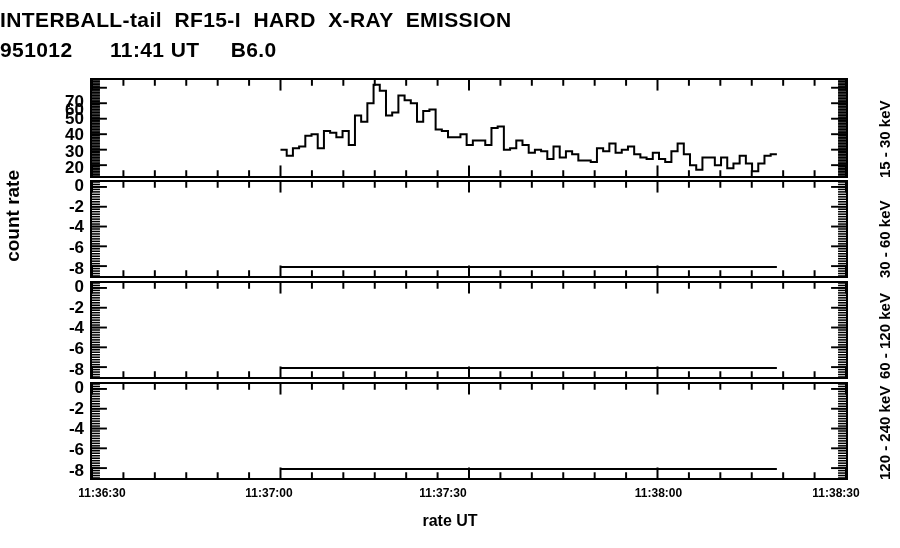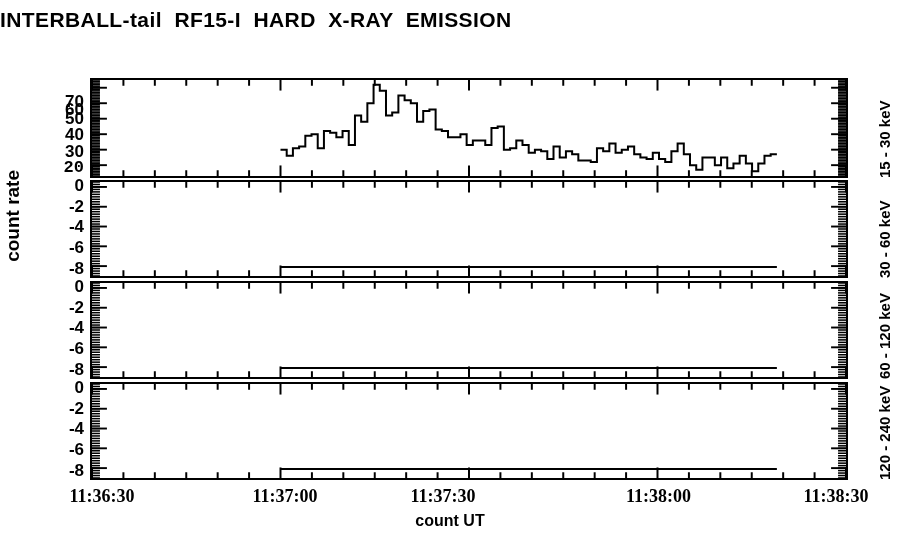--- a/index.html
+++ b/index.html
@@ -27,35 +27,36 @@
   .ylabels{position:absolute;text-align:right;width:60px;}
   .ylabels span{display:block;position:absolute;right:0;font-size:17px;font-weight:bold;
                 line-height:1;transform:translateY(-50%);white-space:nowrap;}
 
   
   .bandlabel{position:absolute;font-size:15px;font-weight:bold;white-space:nowrap;
              transform-origin:left top;transform:rotate(-90deg);}
 
   
   #xlabels{position:absolute;top:486px;left:0;width:900px;height:22px;}
-  #xlabels span{position:absolute;font-size:18px;font-weight:bold;white-space:nowrap;
-                transform:translateX(-50%);font-family:Liberation Serif, serif;}
+  #xlabels span{position:absolute;font-size:12px;font-weight:bold;white-space:nowrap;
+                transform:translateX(-50%);}
   #xaxis-title{position:absolute;top:512px;left:0;width:900px;text-align:center;
                font-size:16px;font-weight:bold;}
 
   
   #yaxis-title{position:absolute;left:2px;top:170px;font-size:19px;font-weight:bold;
                transform-origin:left top;transform:rotate(-90deg) translateX(-100%);
                white-space:nowrap;}
 </style>
 </head>
 <body>
 
 <div id="title-block">
   <div id="title-line1">INTERBALL-tail  RF15-I  HARD  X-RAY  EMISSION</div>
+  <div id="title-line2">951012      11:41 UT     B6.0</div>
 </div>
 
 <div id="yaxis-title">count rate</div>
 
 <div id="plot-area">
   <div class="panel" id="panel-1">
     <svg class="panel-svg" id="svg-1" viewBox="0 0 758 100" preserveAspectRatio="none">
         <line x1="0" y1="0" x2="8" y2="0" stroke="#000" stroke-width="1.6"></line>
         <line x1="758" y1="0" x2="750" y2="0" stroke="#000" stroke-width="1.6"></line>
         <line x1="0" y1="1.6129032258064515" x2="8" y2="1.6129032258064515" stroke="#000" stroke-width="1.6"></line>
@@ -677,21 +678,21 @@
       </svg>
   </div>
 </div>
 
 <div class="ylabels" id="ylab-1" style="left: 24px; top: 78px; height: 100px;">
     <span style="top: 23px;">70</span>
     <span style="top: 31px;">60</span>
     <span style="top: 40.3226px;">50</span>
     <span style="top: 56.4516px; margin-left: 40px;">40</span>
     <span style="top: 72.5806px;">30</span>
-    <span style="top: 88.7097px; font-family: Liberation Mono, monospace;">20</span>
+    <span style="top: 88.7097px;">20</span>
   </div>
 <div class="ylabels" id="ylab-2" style="left: 24px; top: 180px; height: 98px;">
     <span style="top: 87.6842px;">-8</span>
     <span style="top: 67.0526px;">-6</span>
     <span style="top: 46.4211px;">-4</span>
     <span style="top: 25.7895px;">-2</span>
     <span style="top: 5.15789px;">0</span>
   </div>
 <div class="ylabels" id="ylab-3" style="left: 24px; top: 281px; height: 98px;">
     <span style="top: 87.6842px;">-8</span>
@@ -708,18 +709,18 @@
     <span style="top: 5.15789px;">0</span>
   </div>
 
 <div class="bandlabel" id="band-1" style="left: 876px; top: 178px;">15 - 30 keV</div>
 <div class="bandlabel" id="band-2" style="left: 876px; top: 278px;">30 - 60 keV</div>
 <div class="bandlabel" id="band-3" style="left: 876px; top: 379px;">60 - 120 keV</div>
 <div class="bandlabel" id="band-4" style="left: 876px; top: 480px;">120 - 240 keV</div>
 
 <div id="xlabels">
     <span style="left: 102px;">11:36:30</span>
-    <span style="left: 285px;">11:37:00</span>
+    <span style="left: 269px;">11:37:00</span>
     <span style="left: 443px;">11:37:30</span>
     <span style="left: 658.5px;">11:38:00</span>
     <span style="left: 836px;">11:38:30</span>
   </div>
-<div id="xaxis-title">count UT</div>
+<div id="xaxis-title">rate UT</div>
 
 </body></html>

